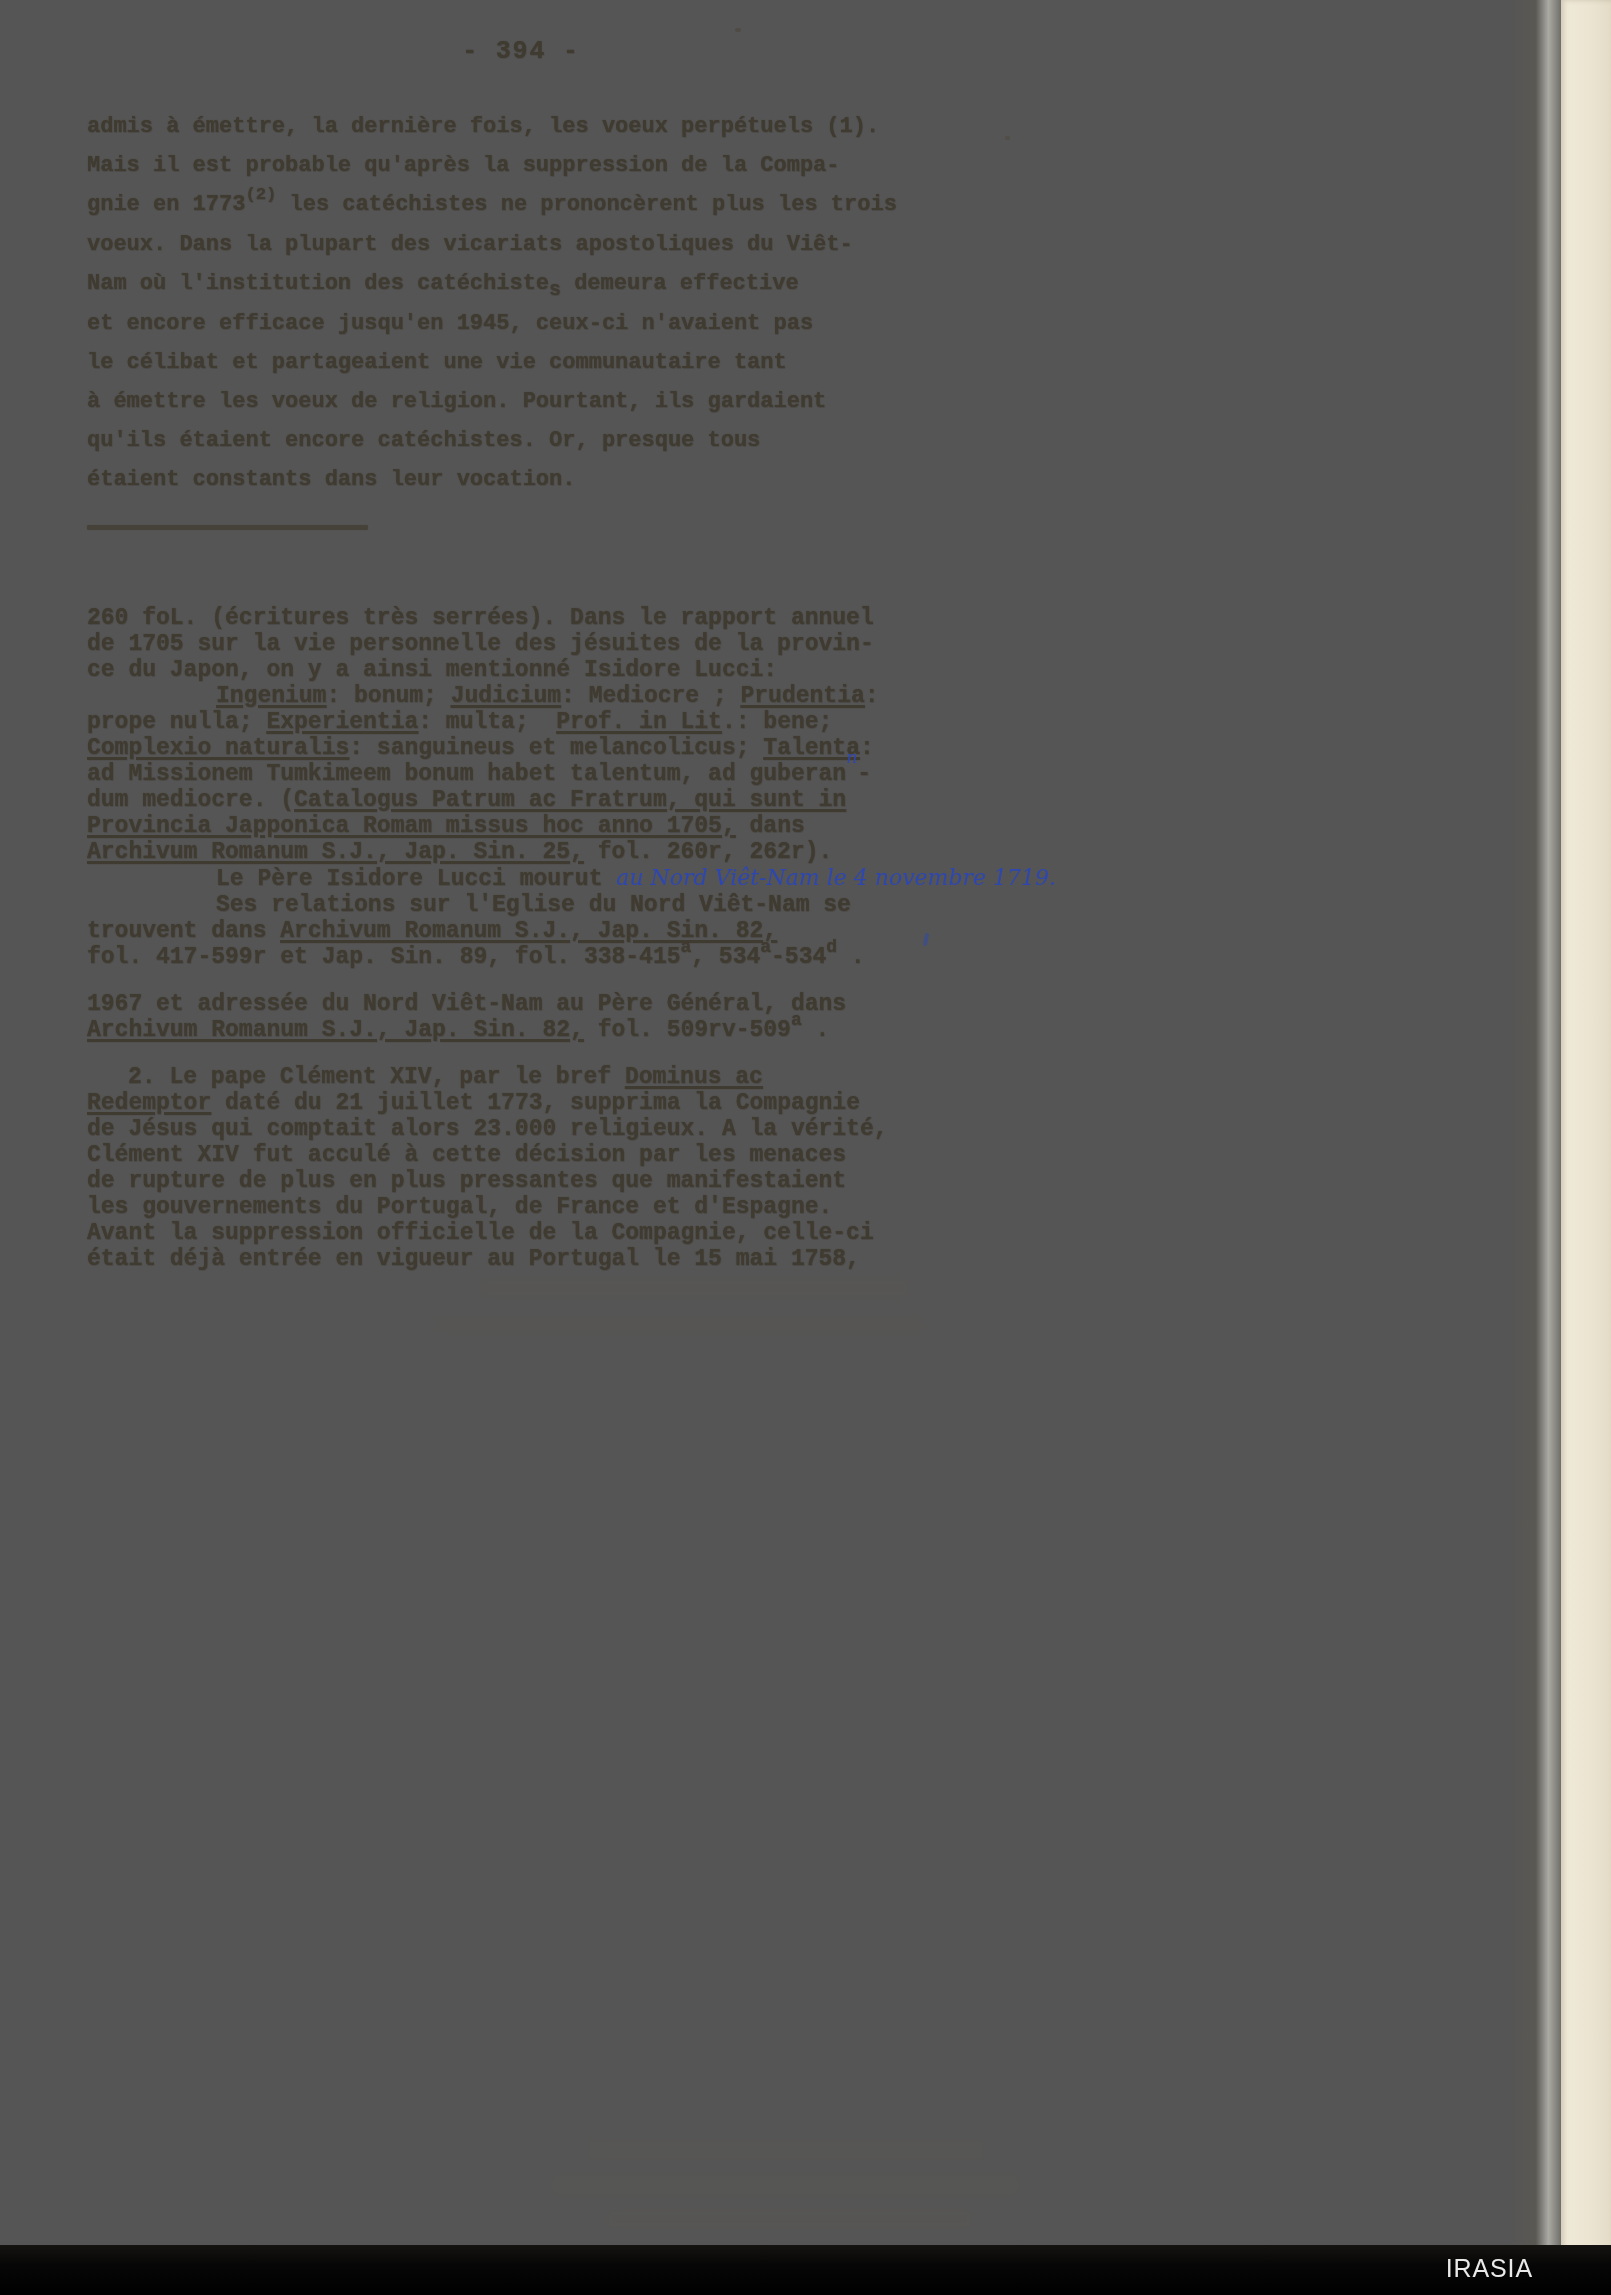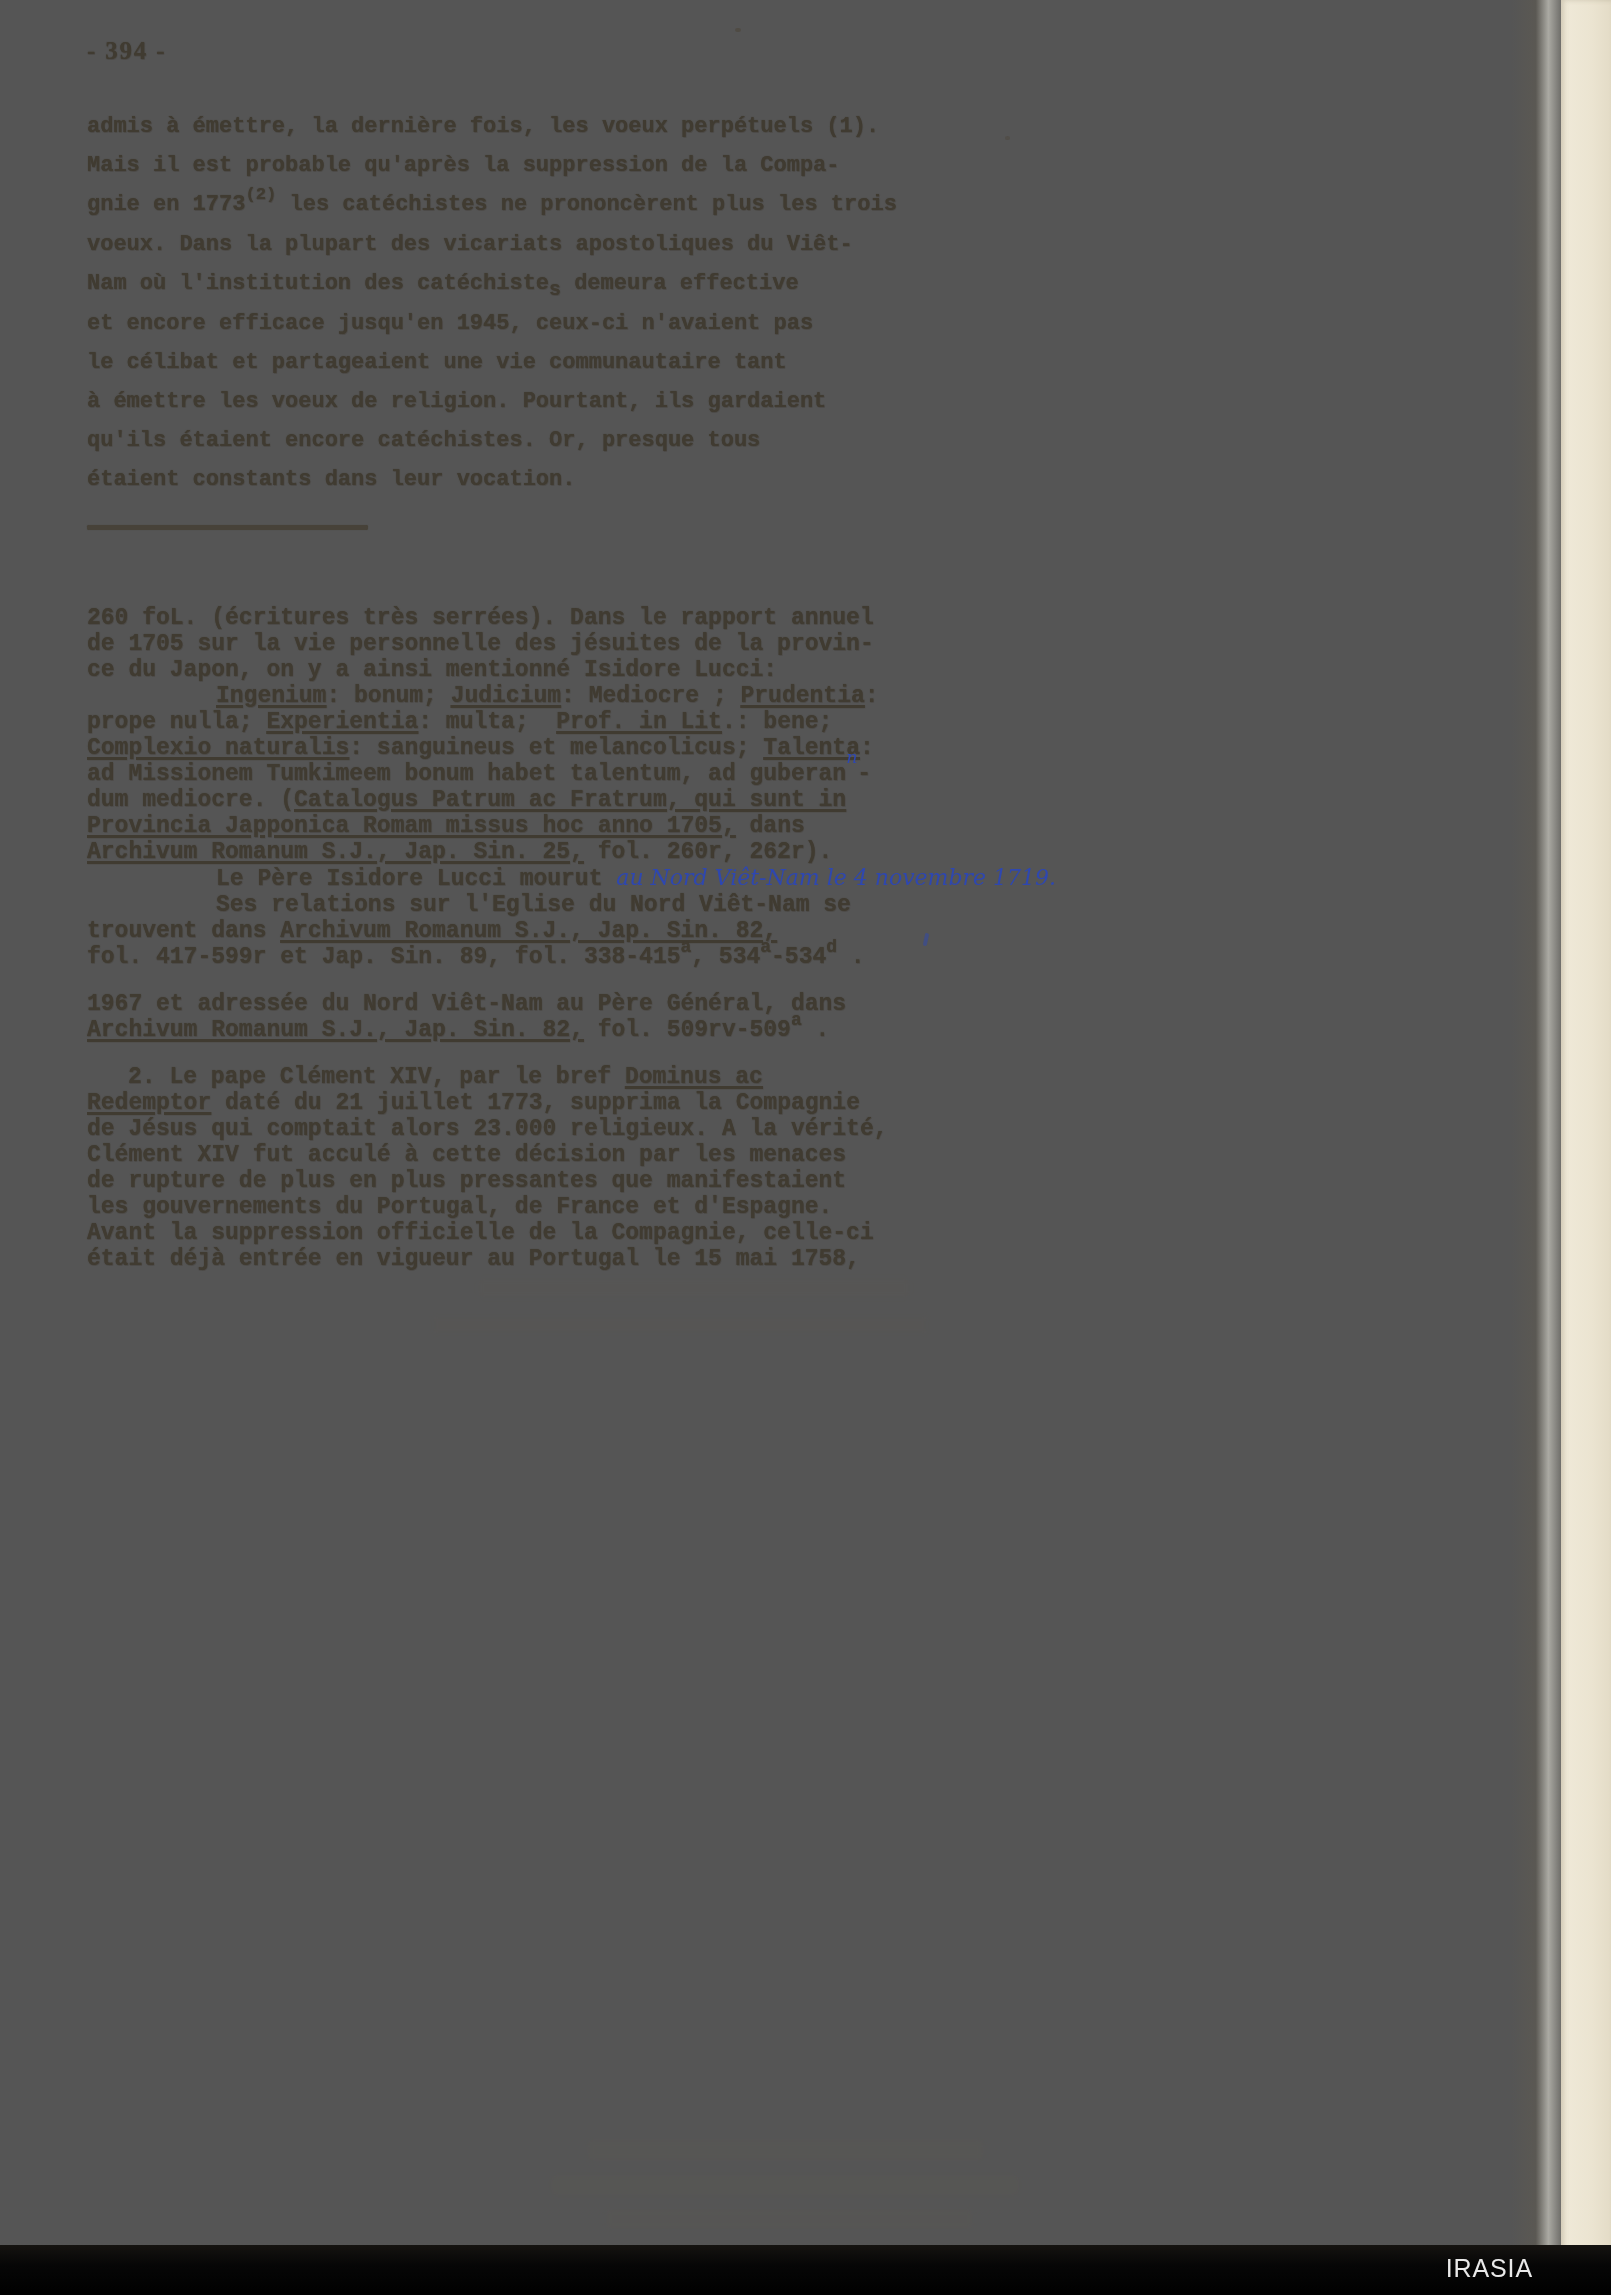--- a/index.html
+++ b/index.html
@@ -15,21 +15,21 @@
     font-family:"Liberation Mono","DejaVu Sans Mono",monospace;
     font-weight:bold;
     color:#403b31;
   }
   
   .tline{
     white-space:pre;
     text-shadow:0 0 1.1px rgba(58,52,40,.7), 0.6px 0.6px 0 rgba(58,52,40,.22);
   }
   .main-text{position:absolute;left:87px;top:107px;width:918px;font-size:22px;line-height:39px;}
-  .page-number{position:absolute;left:87px;top:37px;width:868px;text-align:left;font-size:25px;letter-spacing:1.8px;font-family:Liberation Serif, serif;}
+  .page-number{position:absolute;left:87px;top:37px;width:868px;text-align:center;font-size:25px;letter-spacing:1.8px;}
   .separator{position:absolute;left:87px;top:525px;width:281px;height:4.6px;background:#474239;border-radius:1.8px;box-shadow:0 0 0.9px rgba(58,52,40,.7);}
   .footnotes{position:absolute;left:87px;top:605px;width:927px;font-size:23px;line-height:26px;}
   .fn-block{margin:0 0 20px 0;}
   .s-u{text-decoration:underline;text-decoration-thickness:2.8px;text-underline-offset:2.8px;}
   .s-sup{position:relative;top:-.62em;font-size:.78em;}
   .s-sub{position:relative;top:.28em;font-size:.9em;}
   .s-hand{
     font-family:"DejaVu Serif",serif;font-style:italic;font-weight:normal;
     color:#2e47b0;font-size:22px;text-shadow:none;letter-spacing:0;text-align:center;
   }

